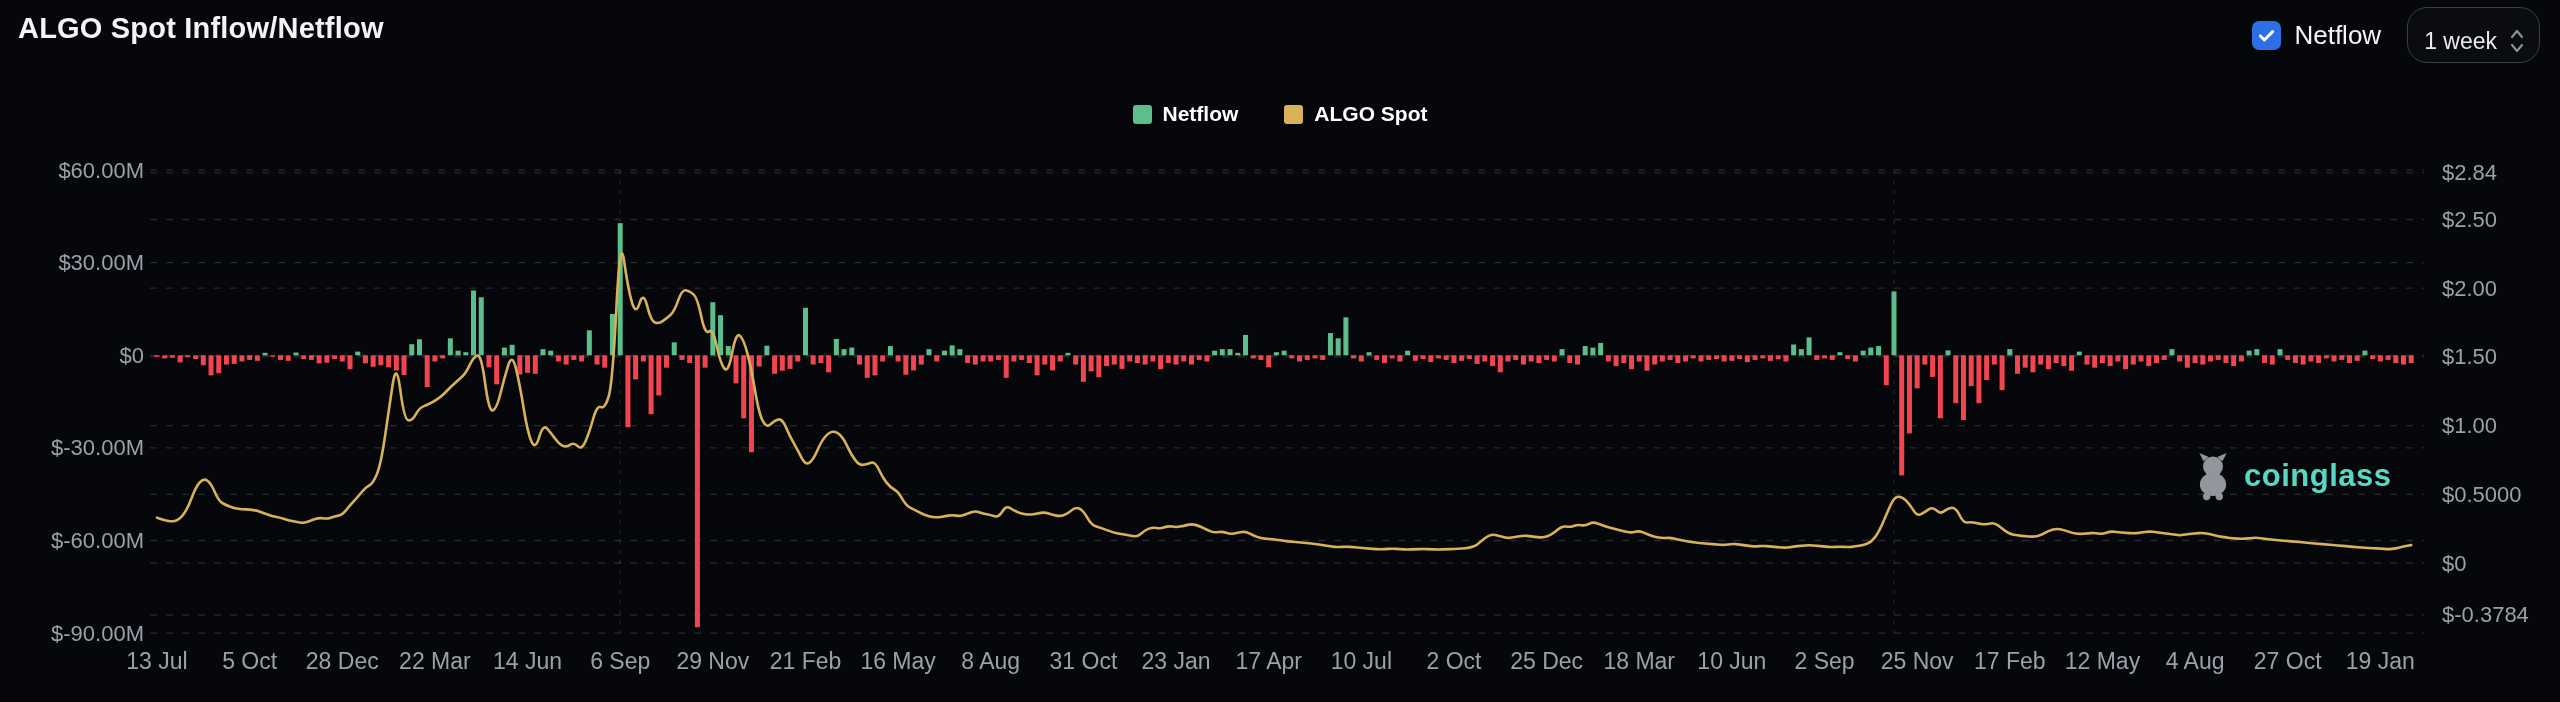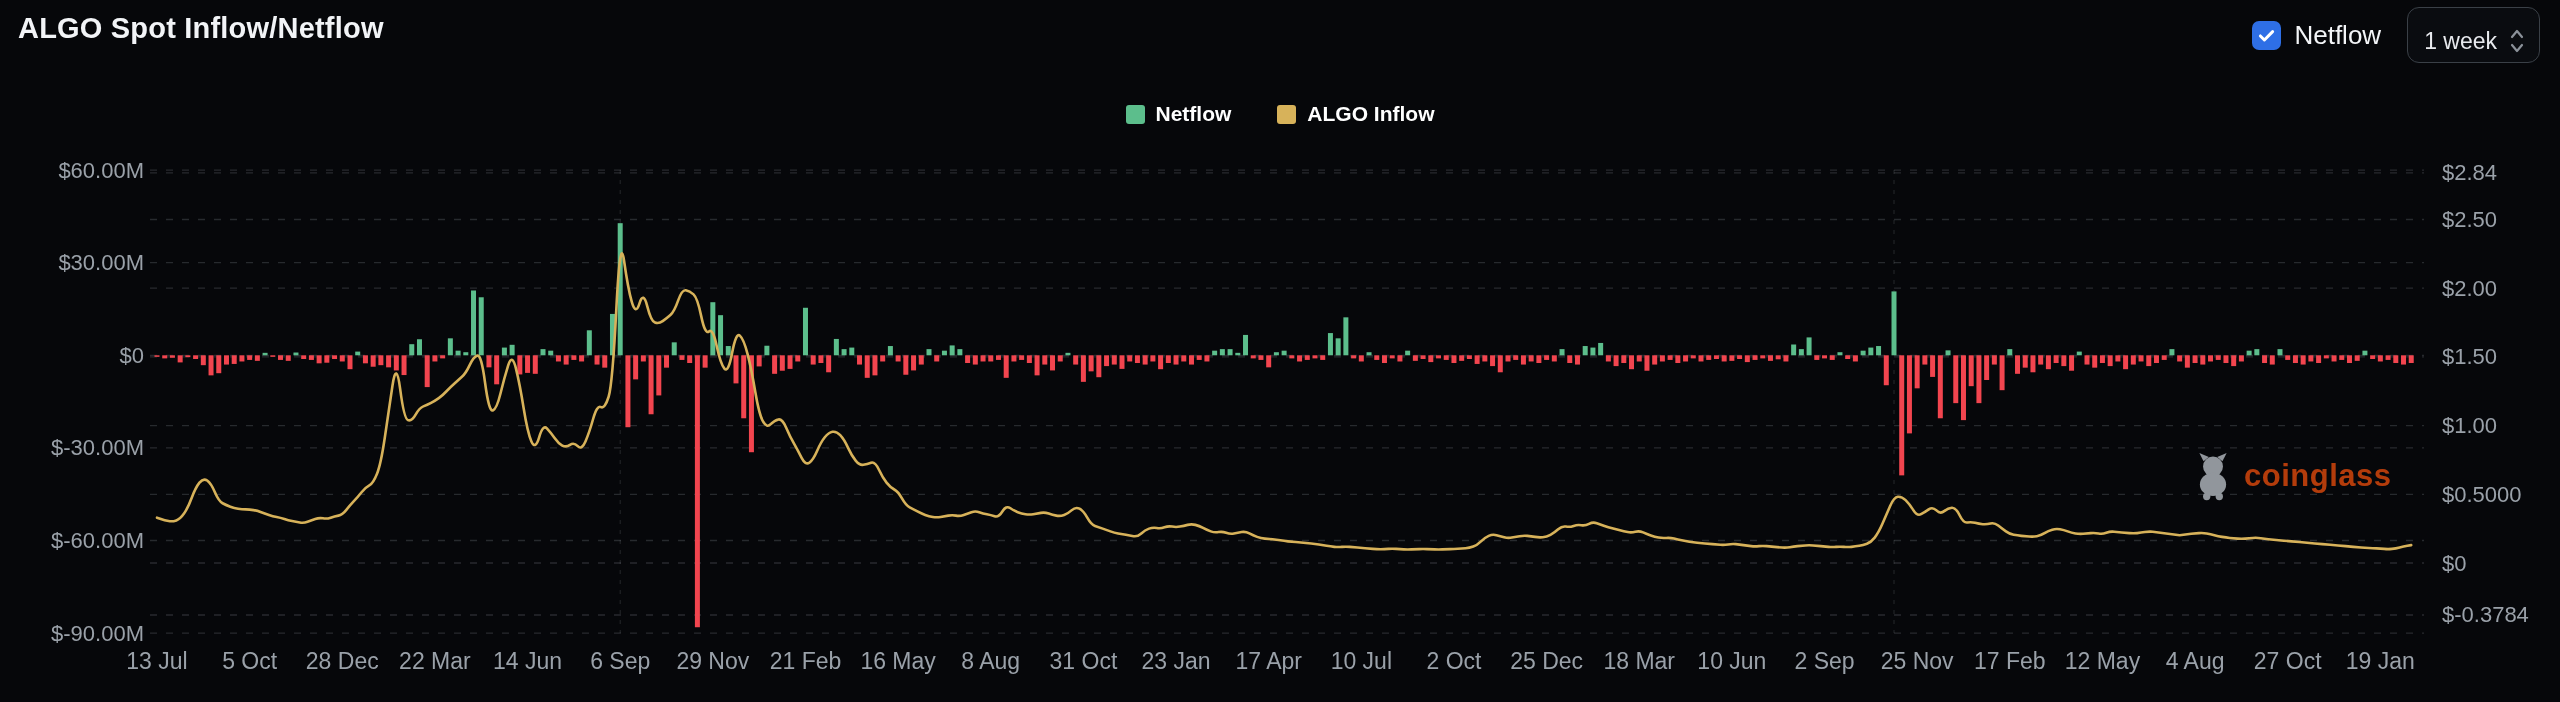--- a/index.html
+++ b/index.html
@@ -7,36 +7,36 @@
        font-family:"Liberation Sans", sans-serif;color:#eef1f4;}
   
   .page-title{position:absolute;left:18px;top:12px;font-size:29px;font-weight:700;
               letter-spacing:.2px;color:#f2f4f7;margin:0;}
   .controls{position:absolute;right:20px;top:10px;height:50px;display:flex;align-items:center;gap:26px;}
   .chk-wrap{display:flex;align-items:center;gap:13px;cursor:pointer;}
   .checkbox{width:29px;height:29px;border-radius:7px;background:#2e6fe6;display:flex;
             align-items:center;justify-content:center;}
   .checkbox svg{width:21px;height:21px;}
   .chk-label{font-size:26px;color:#f3f5f8;font-weight:500;}
-  .select{display:flex;align-items:center;gap:12px;border:1.5px solid #3a4047;border-radius:12px;
+  .select{display:flex;align-items:center;gap:12px;border:1.5px solid #3a4047;border-radius:20px;
           padding:19px 14px 7px 16px;background:#0a0c10;cursor:pointer;}
   .select .val{font-size:23px;color:#e8eaee;font-weight:500;}
   
   .legend{position:absolute;top:102px;left:0;width:100%;display:flex;justify-content:center;
           gap:46px;align-items:center;}
   .legend-item{display:flex;align-items:center;gap:11px;cursor:pointer;}
   .swatch{width:19px;height:19px;border-radius:3px;display:inline-block;}
   .legend-label{font-size:21px;font-weight:700;color:#ffffff;}
   
   #chart{position:absolute;left:0;top:0;width:2560px;height:702px;}
   
   .watermark{position:absolute;left:2192px;top:450px;display:flex;align-items:center;gap:10px;
              opacity:.92;}
   .watermark svg{width:42px;height:52px;}
-  .watermark .wm-text{font-size:31px;font-weight:700;color:#c2410c;letter-spacing:.5px;}
+  .watermark .wm-text{font-size:31px;font-weight:700;color:#5eead4;letter-spacing:.5px;}
 </style>
 </head>
 <body>
 
 <svg id="chart" viewBox="0 0 2560 702" xmlns="http://www.w3.org/2000/svg">
     <line x1="150" x2="2424" y1="170.098" y2="170.098" stroke="rgba(160,168,178,0.22)" stroke-width="1.3" stroke-dasharray="7 9"></line>
     <line x1="150" x2="2424" y1="262.699" y2="262.699" stroke="rgba(160,168,178,0.22)" stroke-width="1.3" stroke-dasharray="7 9"></line>
     <line x1="150" x2="2424" y1="355.3" y2="355.3" stroke="rgba(160,168,178,0.22)" stroke-width="1.3" stroke-dasharray="7 9"></line>
     <line x1="150" x2="2424" y1="447.901" y2="447.901" stroke="rgba(160,168,178,0.22)" stroke-width="1.3" stroke-dasharray="7 9"></line>
     <line x1="150" x2="2424" y1="540.502" y2="540.502" stroke="rgba(160,168,178,0.22)" stroke-width="1.3" stroke-dasharray="7 9"></line>
@@ -406,21 +406,21 @@
   </div>
 </div>
 
 <div class="legend">
   <div class="legend-item">
     <span class="swatch" style="background: rgb(92, 190, 140);"></span>
     <span class="legend-label">Netflow</span>
   </div>
   <div class="legend-item">
     <span class="swatch" style="background: rgb(215, 178, 90);"></span>
-    <span class="legend-label">ALGO Inflow</span>
+    <span class="legend-label">ALGO Spot</span>
   </div>
 </div>
 
 <div class="watermark">
   <svg viewBox="0 0 40 46">
     <g fill="#9da3a9">
       <path d="M11 9 L7 1 L16 5 Z"></path>
       <path d="M29 9 L33 1 L24 5 Z"></path>
       <circle cx="20" cy="14" r="9.5"></circle>
       <ellipse cx="20" cy="31" rx="12.5" ry="11"></ellipse>

